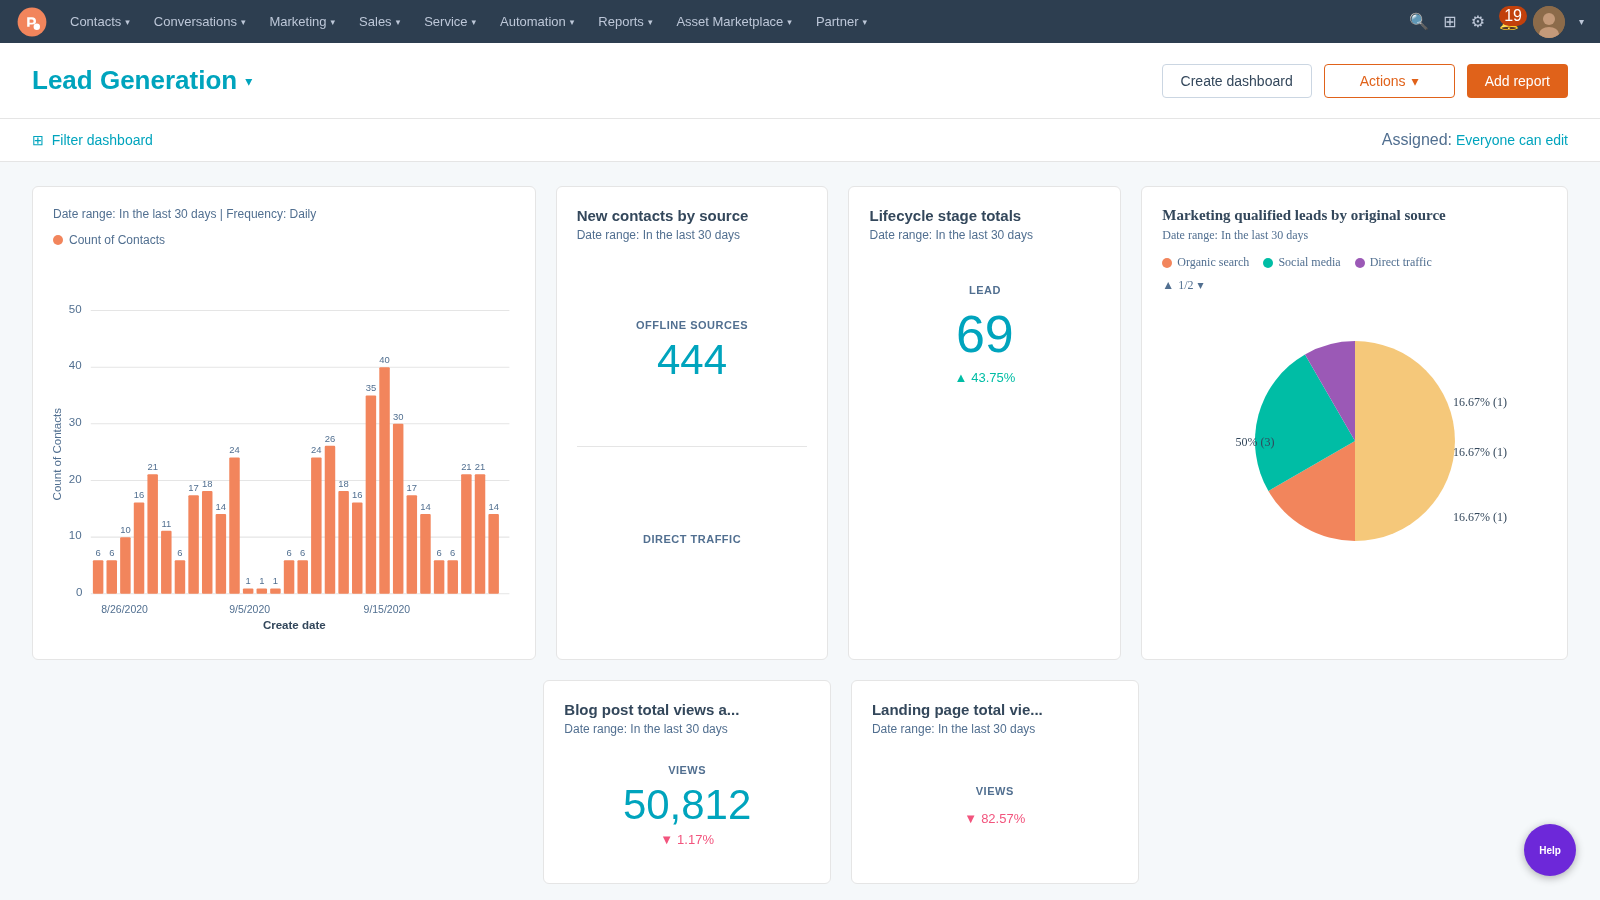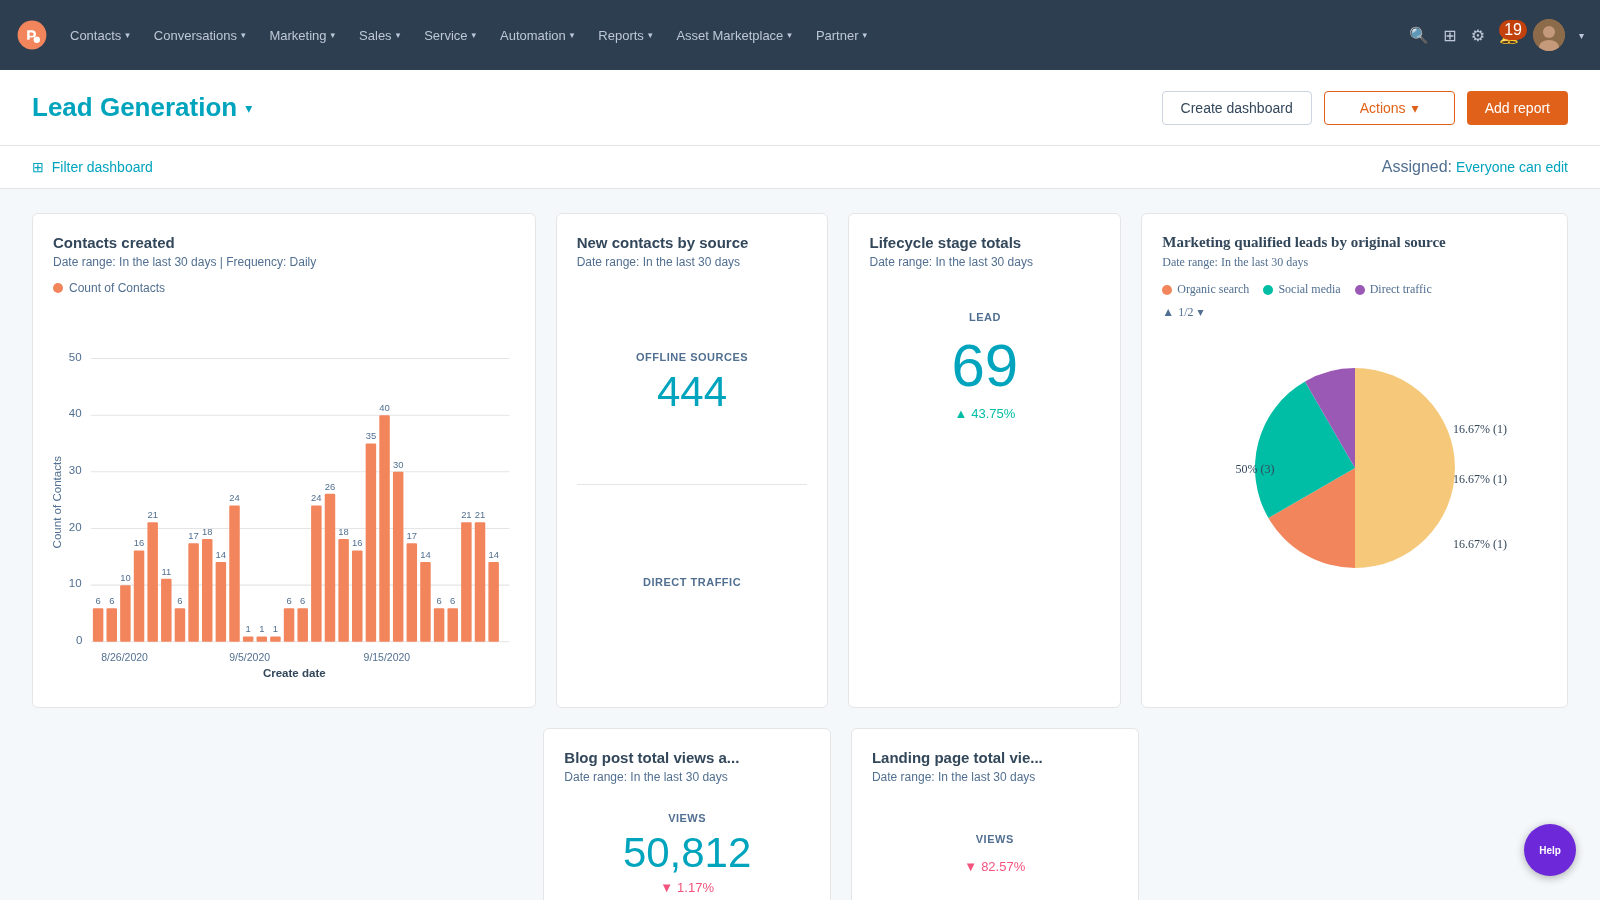--- a/index.html
+++ b/index.html
@@ -1,19 +1,19 @@
 <!DOCTYPE html>
 <html><head>
   <meta charset="utf-8">
   <style>
     * { box-sizing: border-box; margin: 0; padding: 0; }
     body { font-family: 'Helvetica Neue', Arial, sans-serif; background: #f5f8fa; color: #33475b; font-size: 14px; }
 
     
-    .nav { background: #2d3e50; display: flex; align-items: center; height: 70px; padding: 0 16px; gap: 4px; }
+    .nav { background: #2d3e50; display: flex; align-items: center; height: 43px; padding: 0 16px; gap: 4px; }
     .nav-logo { width: 32px; height: 32px; margin-right: 8px; }
     .nav-item { color: #bdc7d8; font-size: 13px; padding: 8px 10px; cursor: pointer; display: flex; align-items: center; gap: 4px; white-space: nowrap; border-radius: 4px; }
     .nav-item .caret { font-size: 9px; }
     .nav-right { margin-left: auto; display: flex; align-items: center; gap: 14px; }
     .nav-icon { color: #bdc7d8; font-size: 16px; cursor: pointer; }
     .notification-badge { position: relative; }
     .badge { background: #c2410c; color: white; border-radius: 10px; font-size: 16px; padding: 1px 5px; position: absolute; top: -6px; right: -8px; }
     .avatar { width: 32px; height: 32px; border-radius: 50%; background: #8c6b4a; display: flex; align-items: center; justify-content: center; cursor: pointer; overflow: hidden; }
 
     
@@ -53,21 +53,21 @@
     .stat-section { flex: 1; padding: 16px 0; display: flex; flex-direction: column; align-items: center; justify-content: center; }
     .stat-section + .stat-section { border-top: 1px solid #e5e5e5; }
     .stat-label { font-size: 11px; font-weight: 600; color: #516f90; letter-spacing: 0.5px; text-transform: uppercase; margin-bottom: 8px; text-align: center; }
     .stat-number { font-size: 42px; font-weight: 300; color: #00a4bd; text-align: center; line-height: 1; }
     .stat-change { font-size: 13px; display: flex; align-items: center; gap: 4px; margin-top: 6px; }
     .up { color: #00bda5; }
     .down { color: #f2547d; }
 
     
     .lifecycle-card { flex: 0.6; min-width: 0; }
-    .lifecycle-number { font-size: 60px; font-weight: 300; color: #00a4bd; }
+    .lifecycle-number { font-size: 52px; font-weight: 300; color: #00a4bd; }
     .lifecycle-label-top { font-size: 11px; font-weight: 600; color: #516f90; letter-spacing: 0.5px; text-transform: uppercase; margin-bottom: 8px; }
 
     
     .pie-card { flex: 1; min-width: 0; font-family: Liberation Serif, serif; }
     .pie-legend { display: flex; gap: 14px; flex-wrap: wrap; margin-bottom: 8px; font-size: 12px; color: #516f90; }
     .pie-legend-item { display: flex; align-items: center; gap: 5px; }
     .pie-dot { width: 10px; height: 10px; border-radius: 50%; display: inline-block; }
     .pie-page-nav { font-size: 12px; color: #516f90; display: flex; align-items: center; gap: 4px; margin-bottom: 8px; }
     .pie-container { display: flex; align-items: center; justify-content: center; position: relative; height: 280px; }
 
@@ -162,21 +162,20 @@
     <span class="assigned-text">Assigned:</span>
     <span class="assigned-link">Everyone can edit</span>
   </div>
 </div>
 
 <div class="dashboard">
 
   <div class="grid-row">
 
     <div class="card chart-card">
-      <div class="card-title">Contacts created</div>
       <div class="card-subtitle">
         <span>Date range: In the last 30 days</span>
         <span> | </span>
         <span>Frequency: Daily</span>
       </div>
       <div class="chart-legend">
         <span class="legend-dot"></span>
         <span>Count of Contacts</span>
       </div>
       <div class="chart-area">

